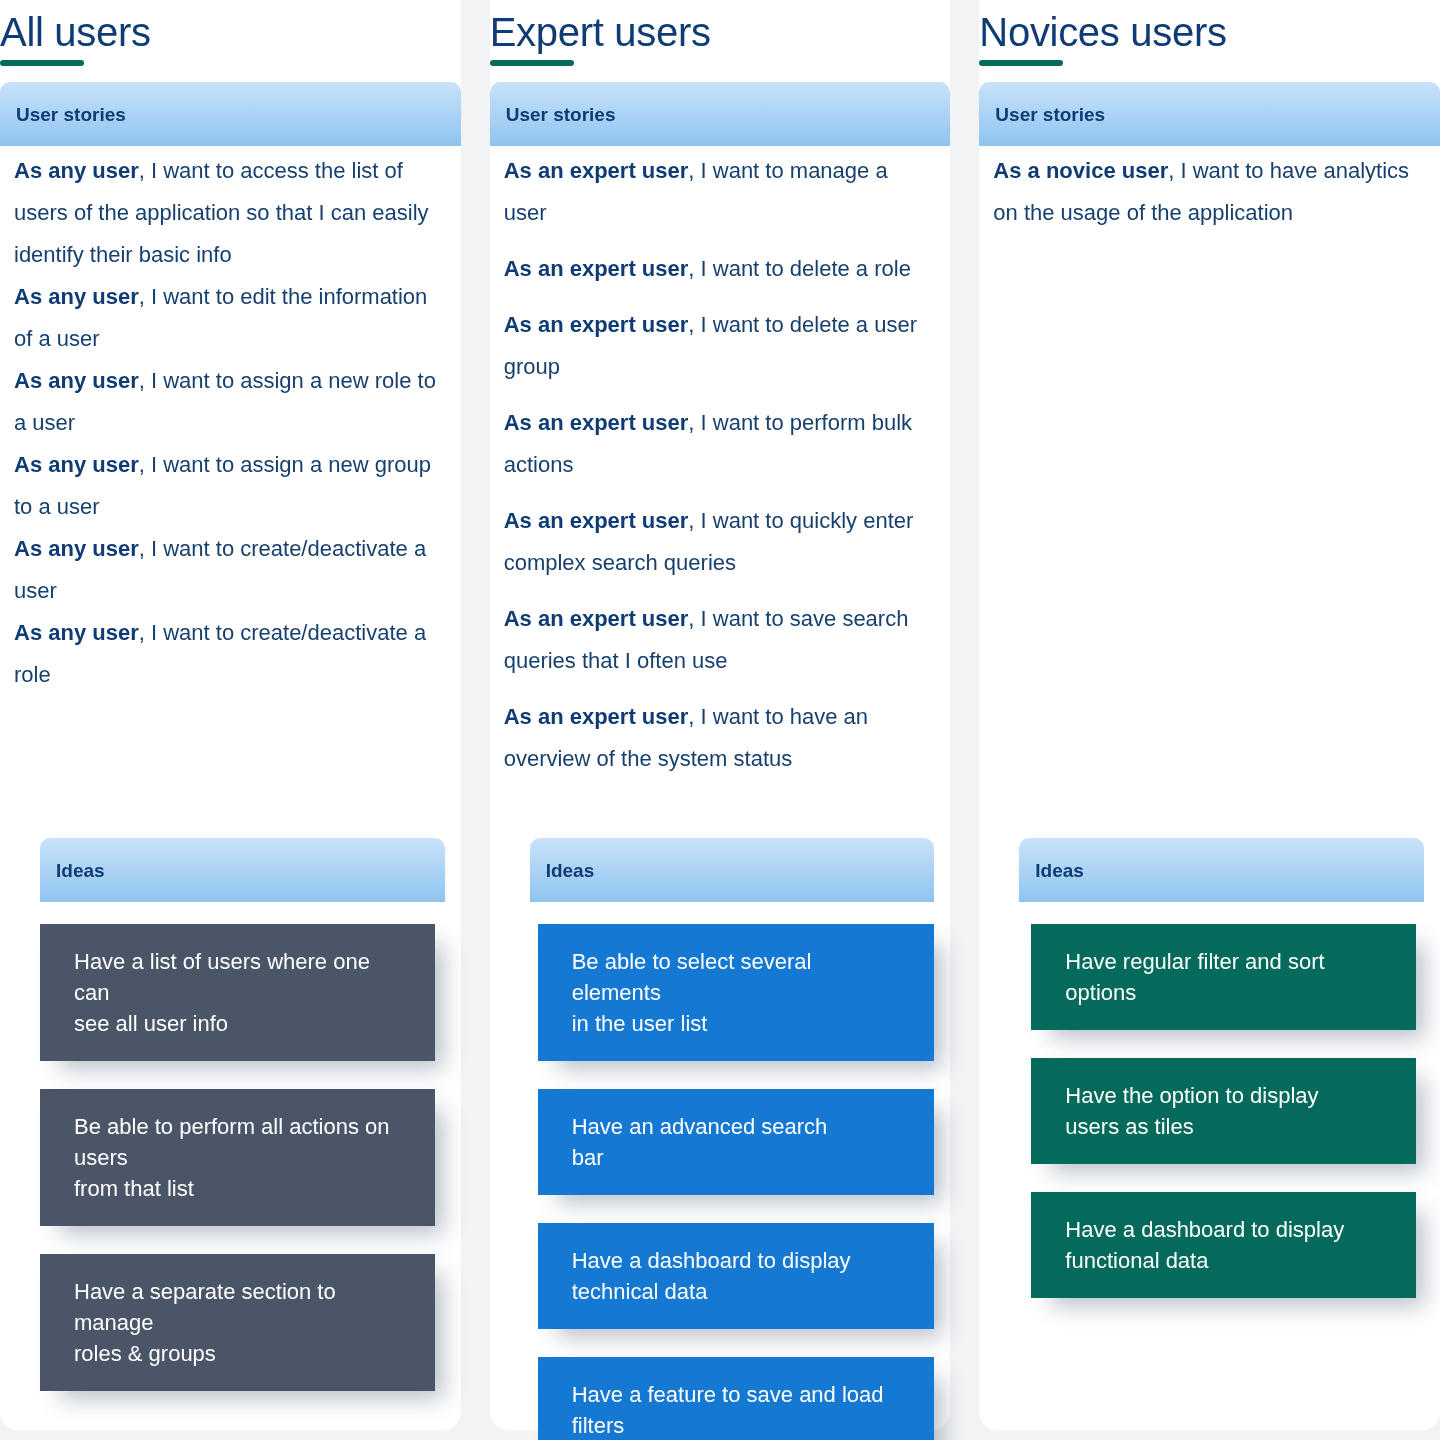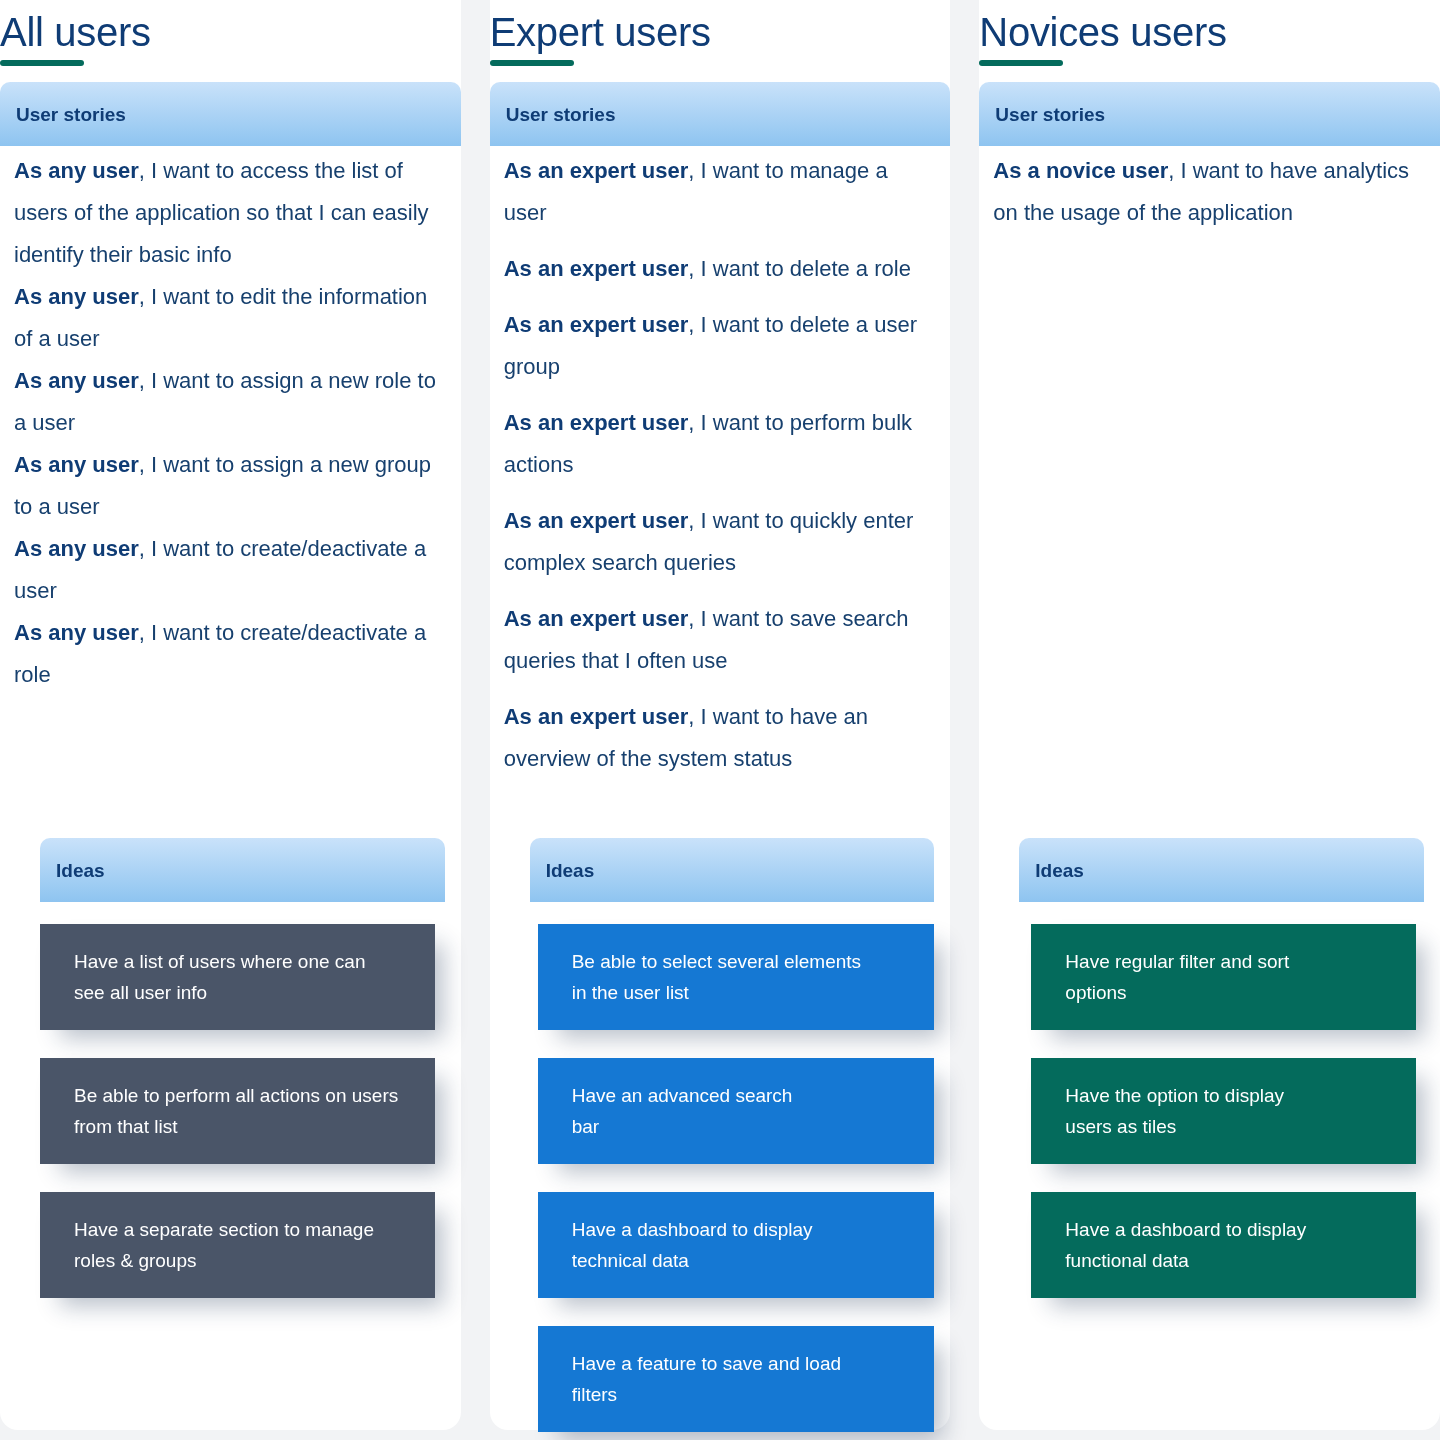--- a/index.html
+++ b/index.html
@@ -96,21 +96,21 @@
     left: 0;
     right: 16px;
     top: 838px;
     margin-left: 40px;
   }
   .cards {
     padding: 22px 0 0 0;
   }
   .card {
     color: #ffffff;
-    font-size: 19px;
+    font-size: 22px;
     line-height: 31px;
     padding: 22px 34px 22px 34px;
     margin-bottom: 28px;
     box-sizing: border-box;
     box-shadow: 14px 14px 22px -6px rgba(24, 48, 80, 0.30);
     white-space: pre-line;
   }
   .card.slate  { background: #4a5568; }
   .card.blue   { background: #1578d3; }
   .card.green  { background: #046b5c; }

